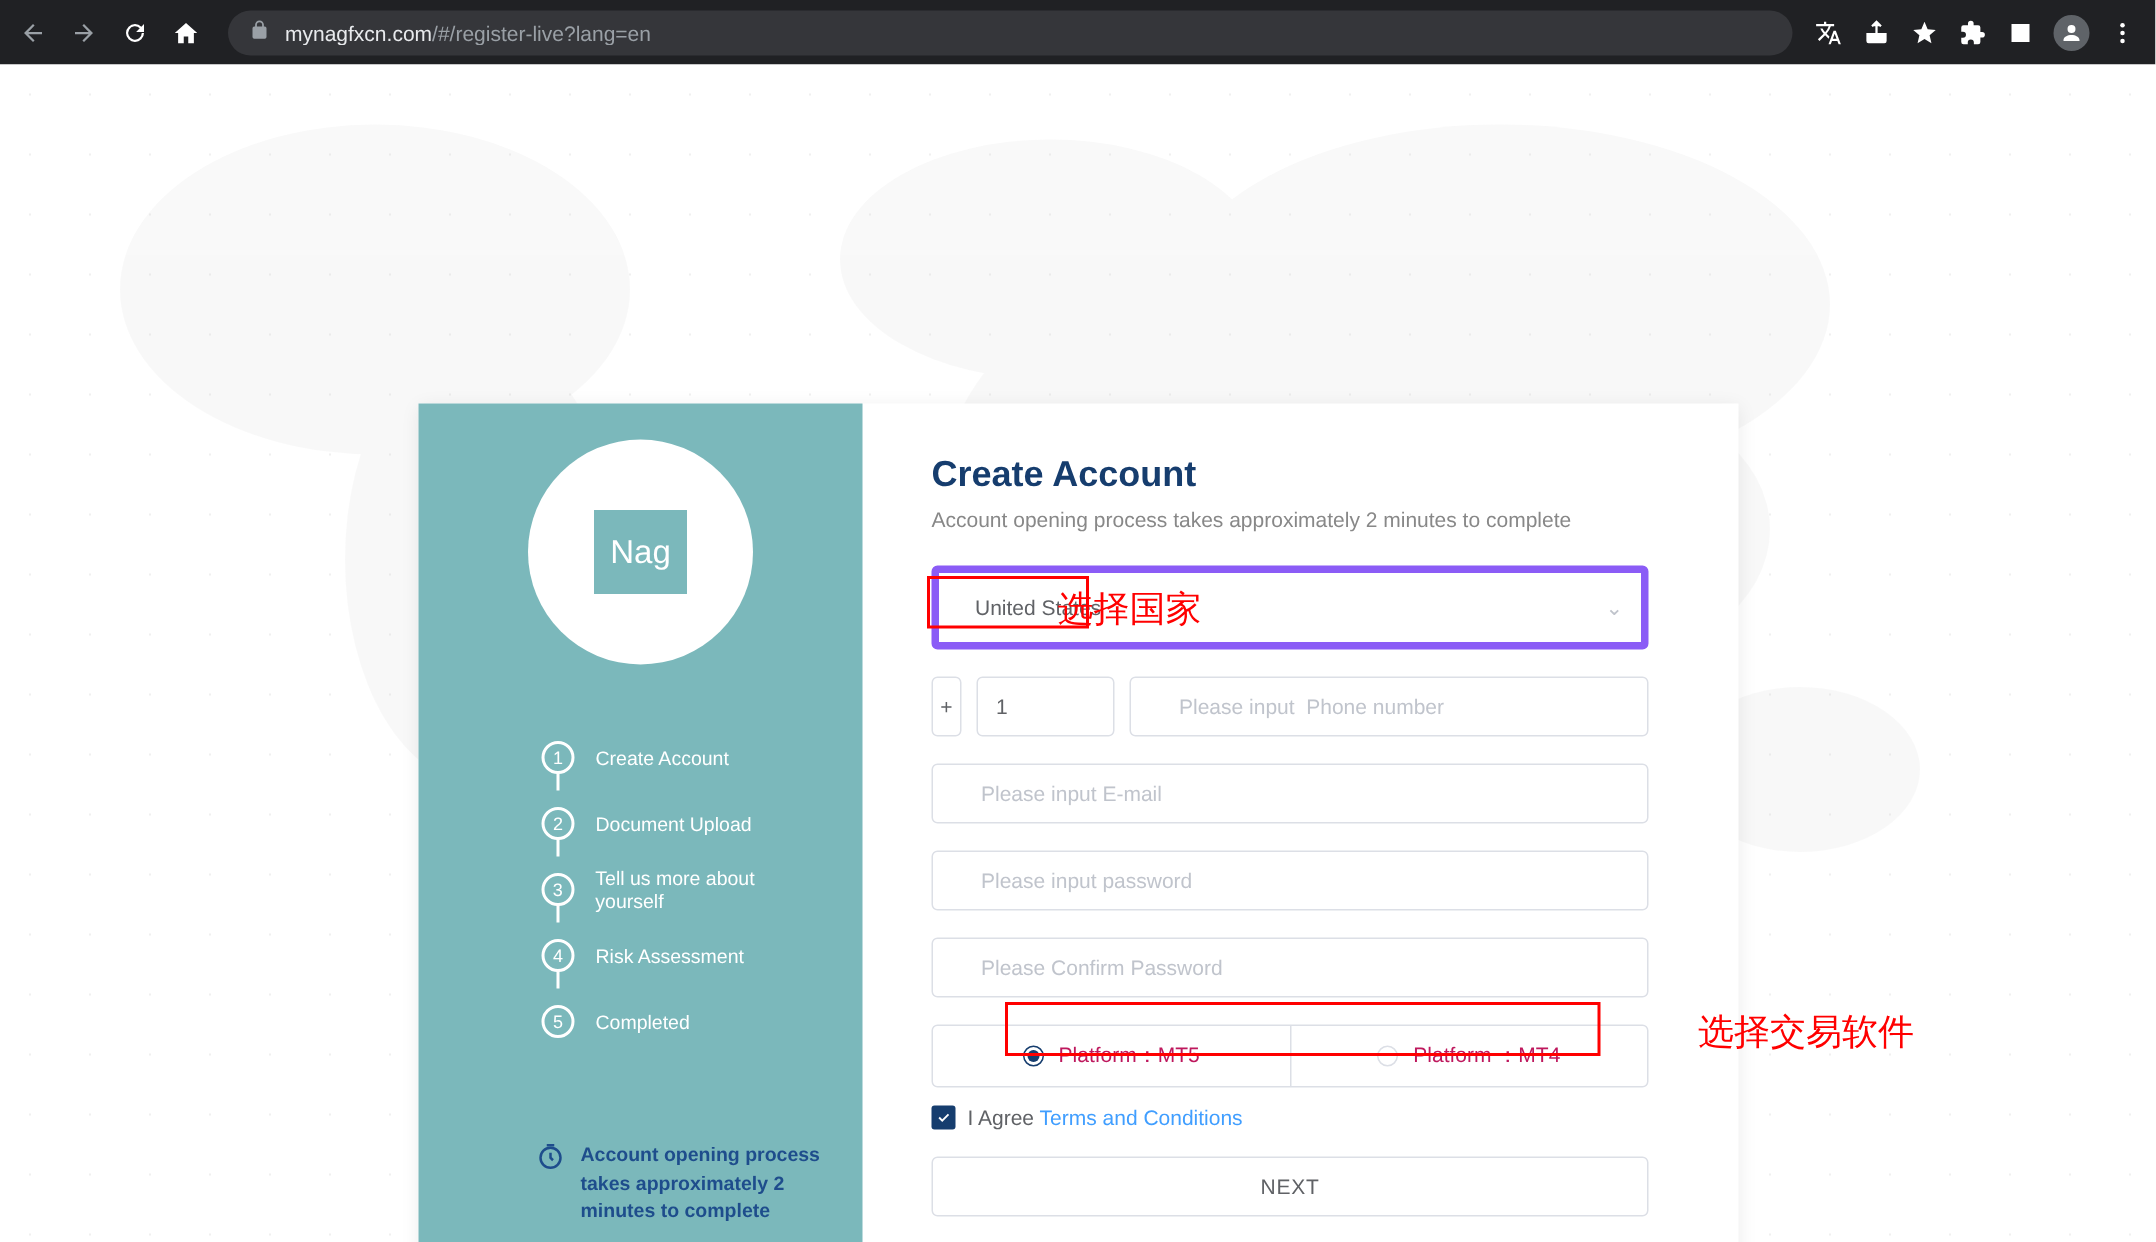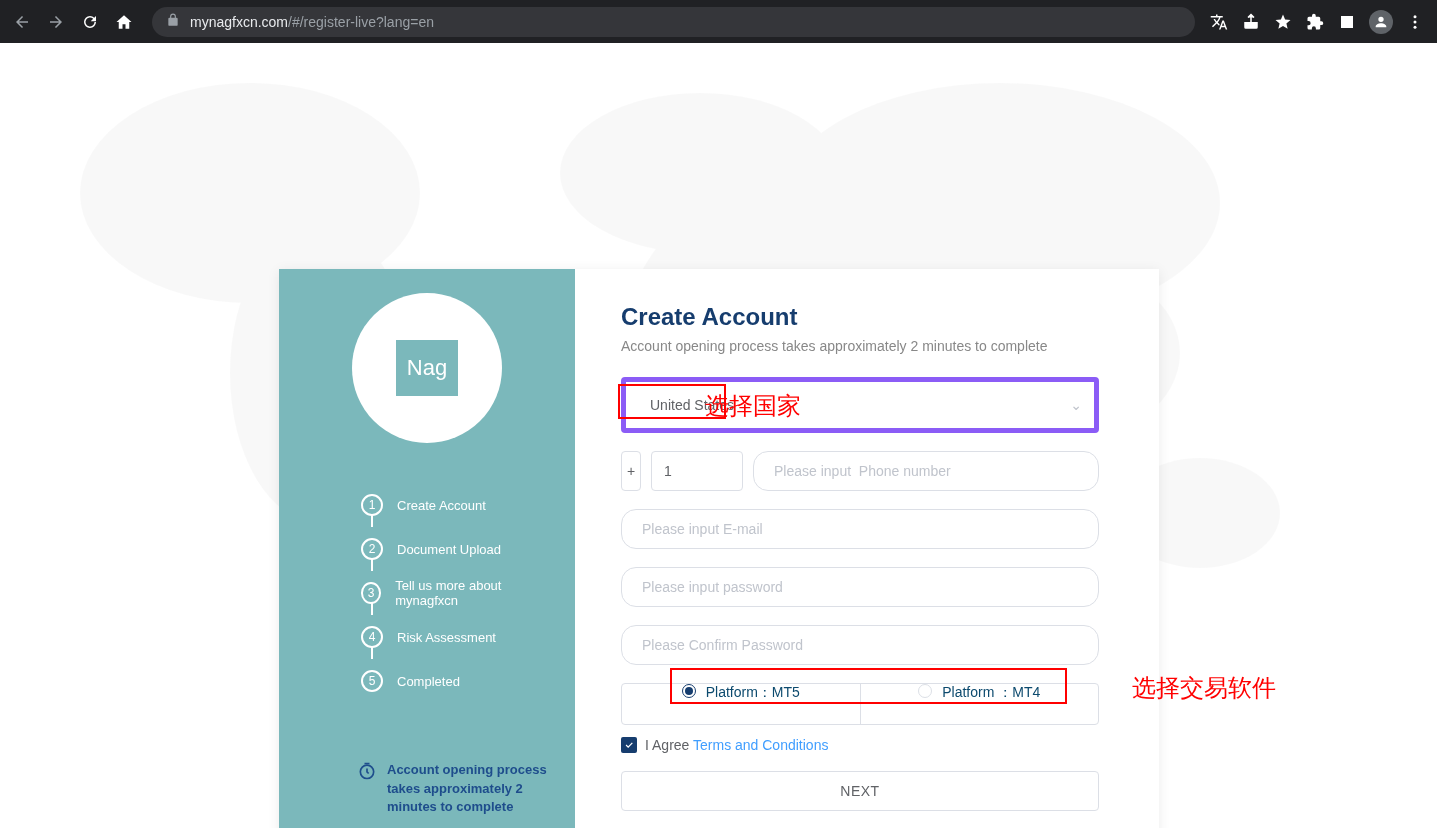--- a/index.html
+++ b/index.html
@@ -41,25 +41,25 @@
 
 .main { flex: 1; padding: 34px 60px 20px 46px; position: relative; }
 .title { color: #163d6e; font-size: 24px; font-weight: 700; margin-bottom: 6px; }
 .subtitle { color: #888; font-size: 14px; line-height: 1.4; margin-bottom: 20px; }
 
 .form-row { display: flex; gap: 10px; margin-bottom: 18px; }
 .select-box { flex: 1; height: 56px; border: 5px solid #8b5cf6; border-radius: 4px; display: flex; align-items: center; padding: 0 24px; color: #606266; font-size: 14px; position: relative; cursor: pointer; }
 .select-box .chev { position: absolute; right: 12px; color: #c0c4cc; }
 .prefix-box { width: 20px; height: 40px; border: 1px solid #dcdfe6; border-radius: 4px; display: flex; align-items: center; justify-content: center; color: #606266; font-size: 14px; }
 .code-box { width: 92px; height: 40px; border: 1px solid #dcdfe6; border-radius: 4px; display: flex; align-items: center; padding: 0 12px; color: #606266; font-size: 14px; }
-.input-box { flex: 1; height: 40px; border: 1px solid #dcdfe6; border-radius: 15px; padding: 0 20px; font-size: 14px; color: #606266; outline: none; }
+.input-box { flex: 1; height: 40px; border: 1px solid #dcdfe6; border-radius: 4px; padding: 0 32px; font-size: 14px; color: #606266; outline: none; }
 .input-box::placeholder { color: #c0c4cc; }
 
 .platform-row { display: flex; border: 1px solid #dcdfe6; border-radius: 4px; margin-bottom: 12px; }
-.platform-opt { flex: 1; height: 40px; display: flex; justify-content: center; gap: 10px; cursor: pointer; font-size: 14px; color: #0c4a6e; }
+.platform-opt { flex: 1; height: 40px; display: flex; align-items: center; justify-content: center; gap: 10px; cursor: pointer; font-size: 14px; color: #be185d; }
 .platform-opt:first-child { border-right: 1px solid #dcdfe6; }
 .radio-dot { width: 14px; height: 14px; border: 1px solid #dcdfe6; border-radius: 50%; display: flex; align-items: center; justify-content: center; }
 .radio-dot.sel { border-color: #163d6e; }
 .radio-dot.sel::after { content: ''; width: 8px; height: 8px; background: #163d6e; border-radius: 50%; }
 
 .agree-row { display: flex; align-items: center; gap: 8px; margin-bottom: 18px; text-align: center; }
 .checkbox { width: 16px; height: 16px; background: #163d6e; border-radius: 2px; display: flex; align-items: center; justify-content: center; }
 .checkbox svg { stroke: #fff; stroke-width: 3; fill: none; }
 .agree-text { font-size: 14px; color: #606266; }
 .terms-link { color: #409eff; cursor: pointer; }
@@ -168,21 +168,21 @@
           <div class="step-label">Create Account</div>
           <div class="step-line"></div>
         </div>
         <div class="step">
           <div class="step-num">2</div>
           <div class="step-label">Document Upload</div>
           <div class="step-line"></div>
         </div>
         <div class="step">
           <div class="step-num">3</div>
-          <div class="step-label">Tell us more about mynagfxcn</div>
+          <div class="step-label">Tell us more about yourself</div>
           <div class="step-line"></div>
         </div>
         <div class="step">
           <div class="step-num">4</div>
           <div class="step-label">Risk Assessment</div>
           <div class="step-line"></div>
         </div>
         <div class="step">
           <div class="step-num">5</div>
           <div class="step-label">Completed</div>

